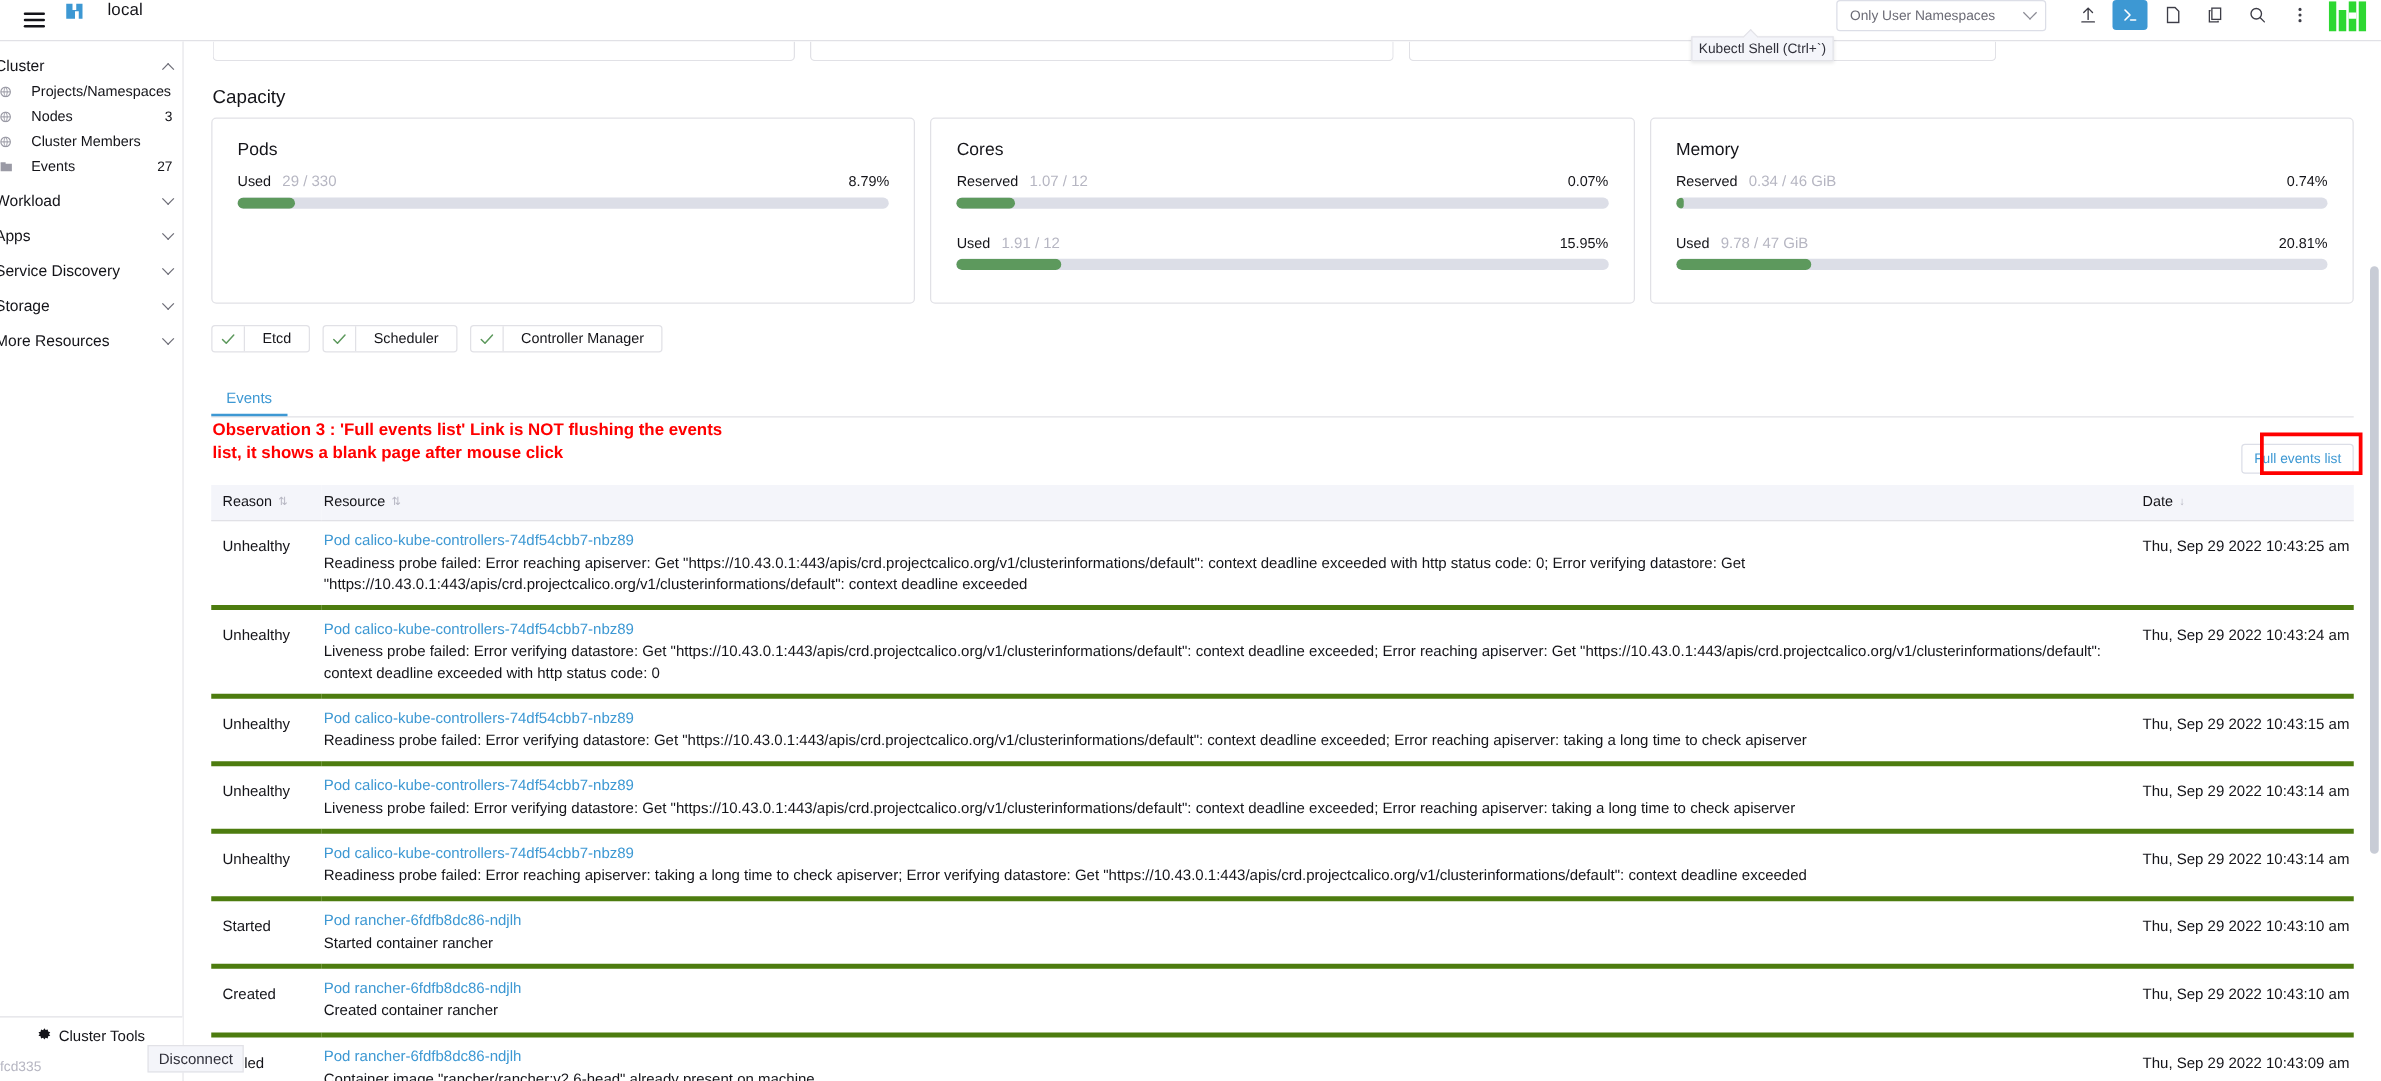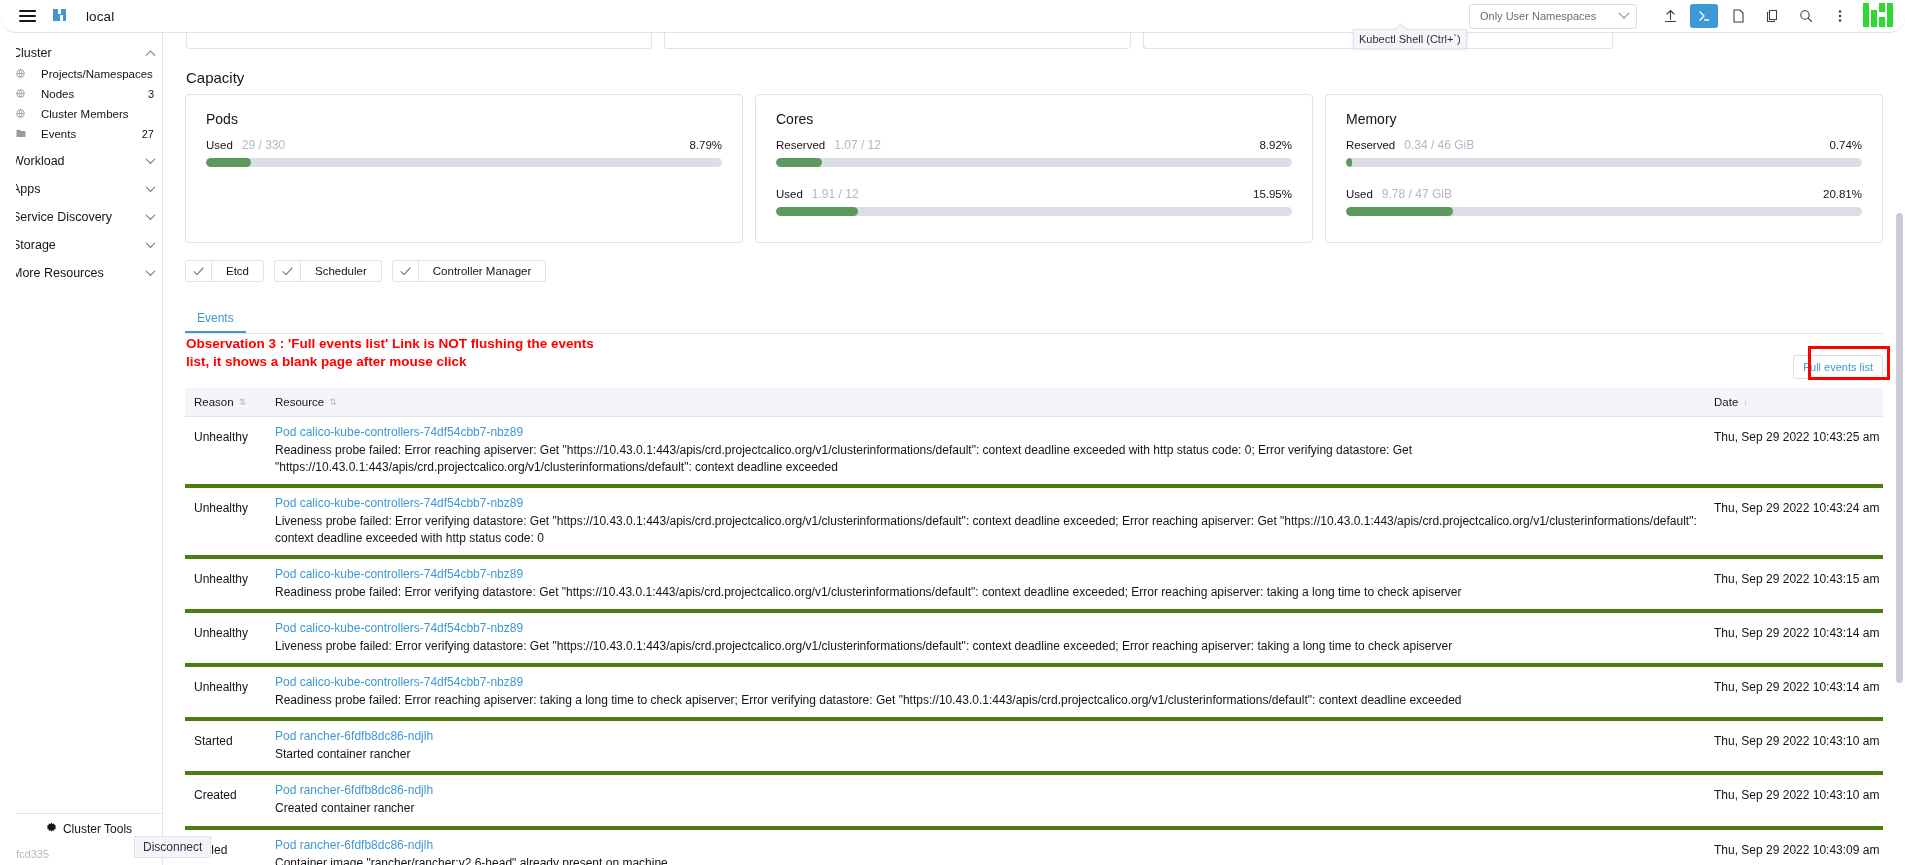--- a/index.html
+++ b/index.html
@@ -7,23 +7,23 @@
     width: 1905px; height: 865px;
     font-family: "Liberation Sans", sans-serif;
     background: #fff; color: #141419;
     overflow: hidden;
   }
   .app { position: relative; width: 1905px; height: 865px; display: flex; flex-direction: column; }
 
   
   .header {
     height: 33px; flex: 0 0 33px;
-    display: flex; align-items: center;
+    display: flex; 
     background: #fff; border-bottom: 1px solid #e1e1e6;
-    position: relative; z-index: 40; border-radius: 16px;
+    position: relative; z-index: 40;
   }
   .hamburger { width: 54px; display: flex; flex-direction: column; gap: 3px; align-items: center; justify-content: center; cursor: pointer; }
   .hamburger i { display: block; width: 17px; height: 2px; background: #141419; border-radius: 1px; }
   .brand-logo { width: 26px; height: 20px; margin-left: -4px; position: relative; }
   .brand-logo svg { display: block; }
   .brand-name { font-size: 13.5px; margin-left: 10px; color: #141419; letter-spacing: .1px; }
   .header-spacer { flex: 1 1 auto; }
 
   .ns-select {
     width: 168px; height: 25px; border: 1px solid #dcdee7; border-radius: 3px;
@@ -48,21 +48,21 @@
     font-size: 11px; padding: 3px 5px; white-space: nowrap; z-index: 60;
     box-shadow: 0 1px 3px rgba(0,0,0,.10);
   }
   .kubectl-tip::before {
     content:''; position:absolute; top:-5px; left:42px; width:8px; height:8px;
     background:#f4f5fa; border-left:1px solid #e2e2e7; border-top:1px solid #e2e2e7;
     transform: rotate(45deg);
   }
 
   
-  .body { flex: 1 1 auto; display: flex; min-height: 0; position: relative; margin-left: 16px; }
+  .body { flex: 1 1 auto; display: flex; min-height: 0; position: relative; }
 
   
   .sidebar {
     width: 147px; flex: 0 0 147px; background: #fff; border-right: 1px solid #e1e1e6;
     padding-top: 2px; position: relative; display: flex; flex-direction: column;
   }
   .nav-scroll { flex: 1 1 auto; overflow: hidden; padding-left: 0; }
   .nav-group {
     display: flex; align-items: center; height: 21px; padding: 0 8px 0 0;
     font-size: 12.5px; color: #141419; cursor: pointer; margin-top: 7px;
@@ -355,21 +355,21 @@
               </div>
           </div>
         </div>
 
         <div class="card">
           <h3>Cores</h3>
           <div class="meter">
             <div class="meter-row">
               <span class="m-label">Reserved</span>
               <span class="m-detail">1.07 / 12</span>
-              <span class="m-pct">8.92%</span>
+              <span class="m-pct">0.07%</span>
             </div>
             <div class="bar">
                 <span style="width: 8.92%;"></span>
               </div>
           </div>
           <div class="meter">
             <div class="meter-row">
               <span class="m-label">Used</span>
               <span class="m-detail">1.91 / 12</span>
               <span class="m-pct">15.95%</span>

